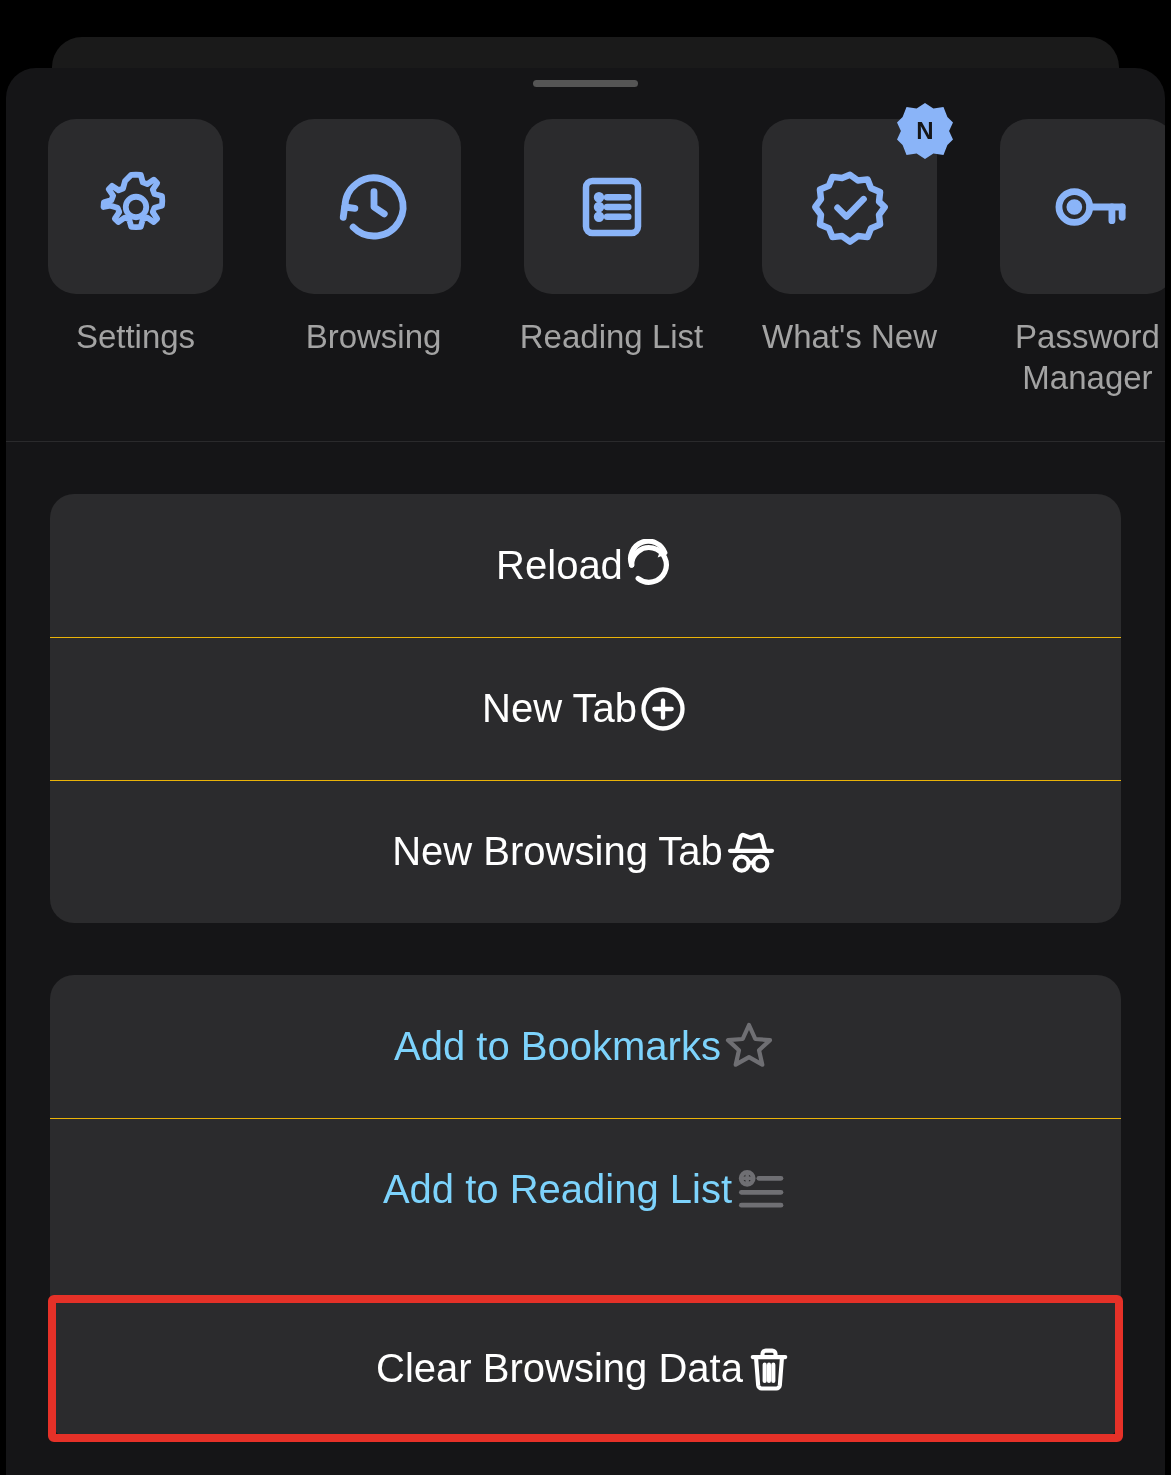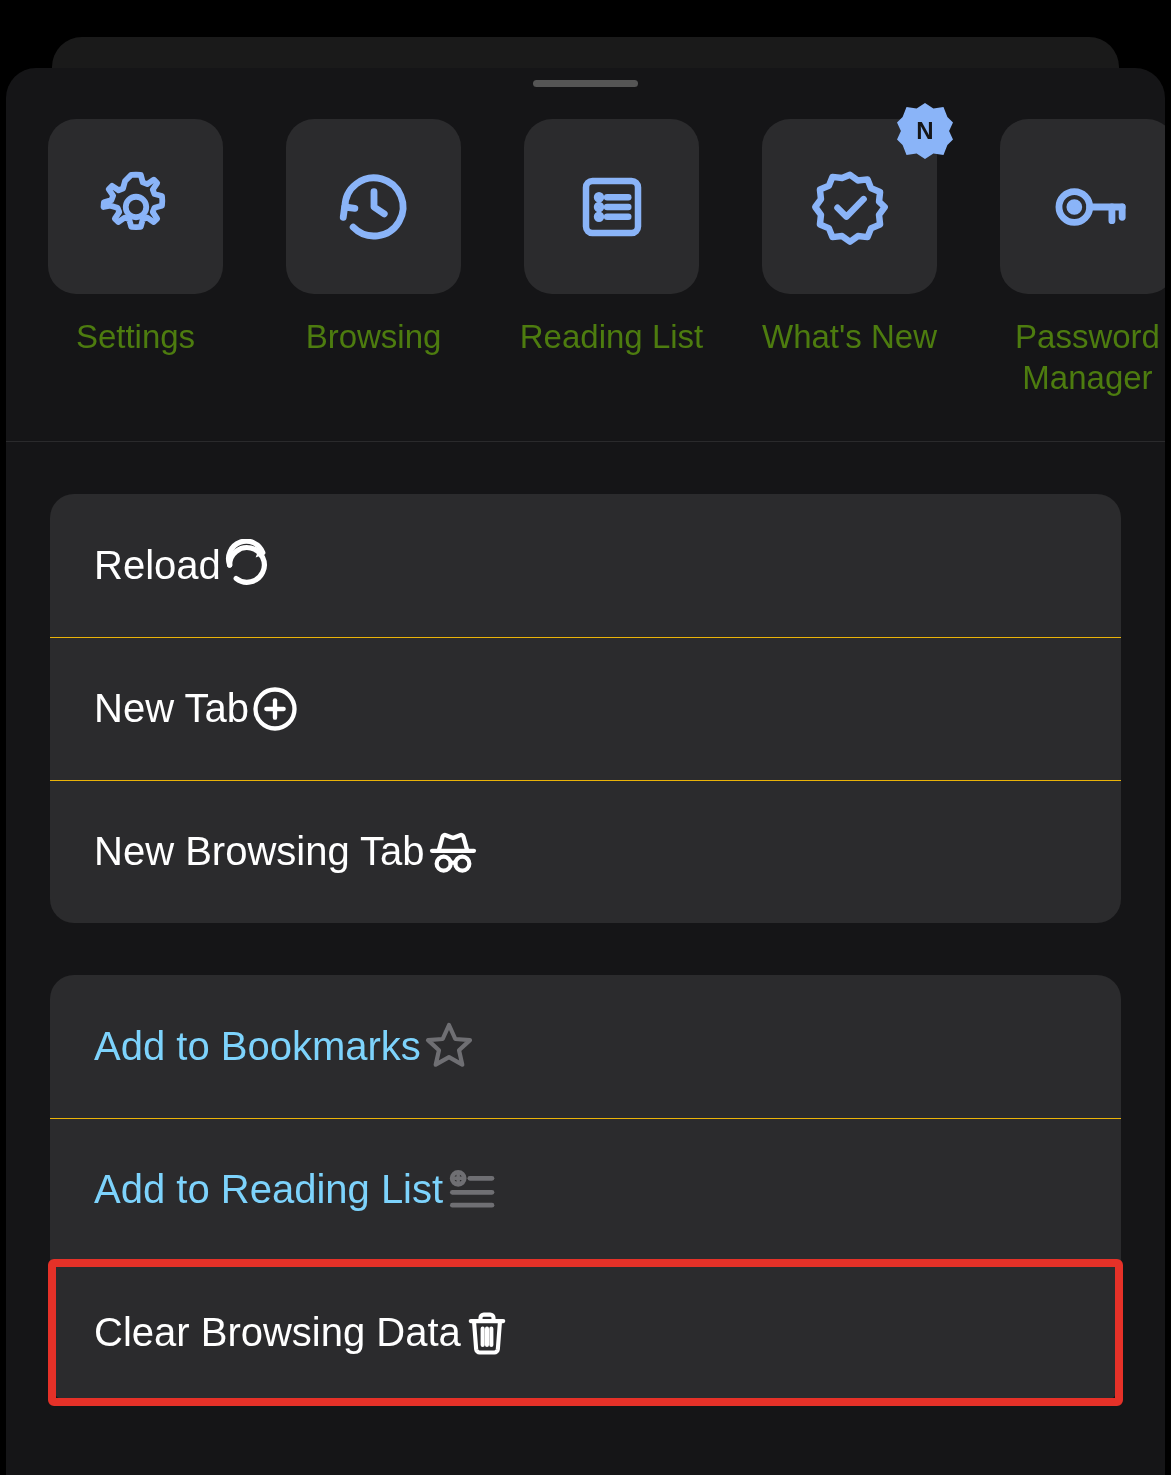--- a/index.html
+++ b/index.html
@@ -57,21 +57,21 @@
       width: 175px;
       height: 175px;
       background: #2b2b2d;
       border-radius: 28px;
       display: flex;
       align-items: center;
       justify-content: center;
       position: relative;
     }
     .shortcut-label {
-      color: #4d7c0f;
+      color: #a3a3a3;
       font-size: 33px;
       font-weight: 400;
       margin-top: 22px;
       text-align: center;
       line-height: 1.25;
     }
     .badge {
       position: absolute;
       top: -16px;
       right: -16px;
@@ -91,21 +91,21 @@
     }
     .group {
       background: #2b2b2d;
       border-radius: 24px;
       margin-bottom: 52px;
       overflow: visible;
     }
     .row {
       display: flex;
       align-items: center;
-      justify-content: flex-start;
+      justify-content: center;
       padding: 0 44px;
       height: 143px;
       cursor: pointer;
     }
     .row + .row {
       border-top: 1px solid #eab308;
     }
     .row-label {
       color: #fff;
       font-size: 40px;
@@ -114,20 +114,21 @@
     .row-icon {
       color: #fff;
       flex-shrink: 0;
     }
     .row.disabled .row-label { color: #7dd3fc; }
     .row.disabled .row-icon { color: #6f6f73; }
     .highlight {
       outline: 8px solid #e53128;
       outline-offset: -6px;
       border-radius: 4px;
+      margin-top: 36px;
     }
     svg { display: block; }
   </style>
 </head>
 <body>
 
 <div class="back-sheet"></div>
 
 <div class="sheet">
   <div class="drag-handle"></div>

